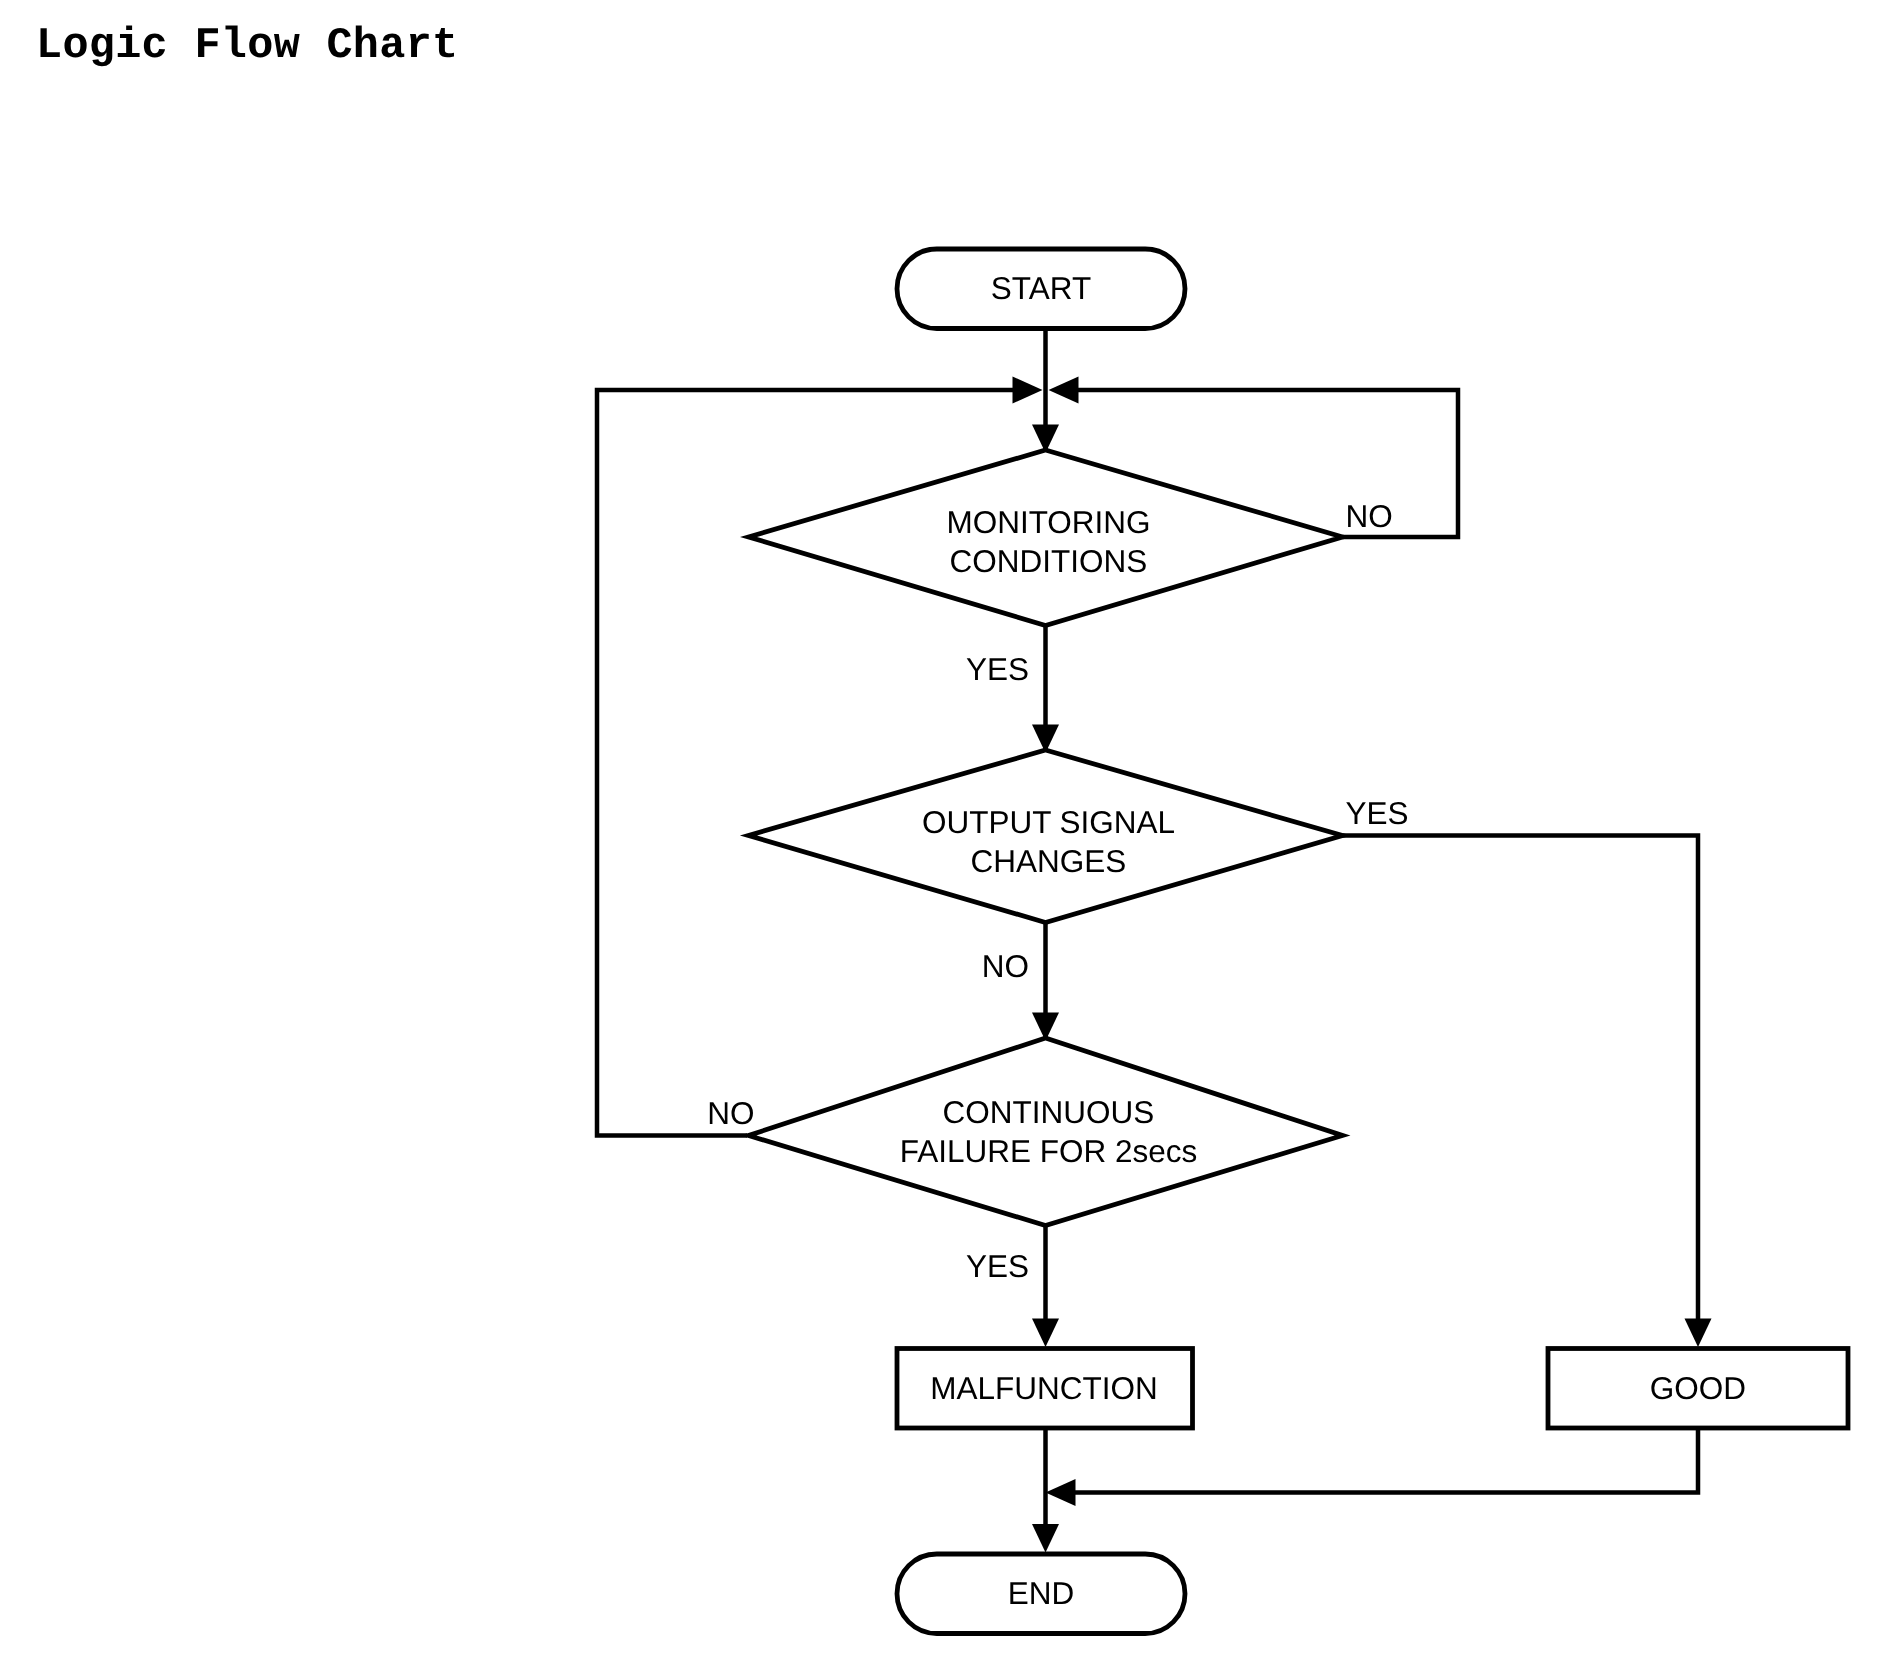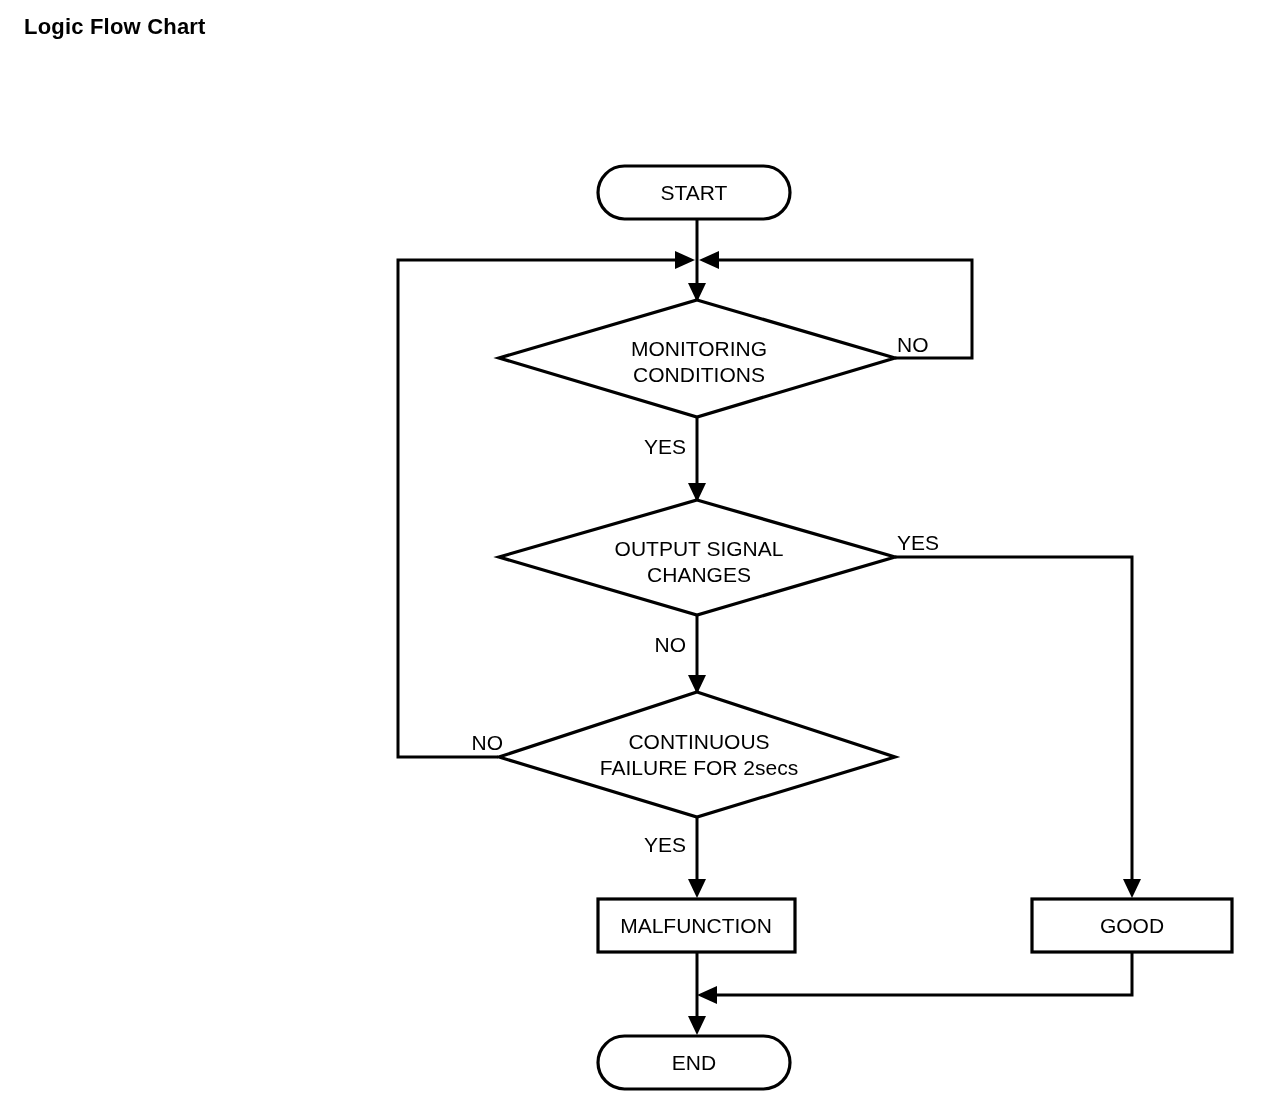--- a/index.html
+++ b/index.html
@@ -12,25 +12,26 @@
     height: 1116px;
     font-family: "Liberation Sans", sans-serif;
     color: #000000;
     overflow: hidden;
     position: relative;
   }
   #page-title {
     position: absolute;
     left: 24px;
     top: 14px;
-    font-size: 22px;
+    font-size: 29px;
     font-weight: bold;
     letter-spacing: 0.2px;
     color: #000000;
     white-space: nowrap;
+    font-family: Liberation Mono, monospace;
   }
   #flow-canvas {
     position: absolute;
     left: 0;
     top: 0;
     width: 1264px;
     height: 1116px;
   }
   .node-shape {
     fill: #ffffff;

